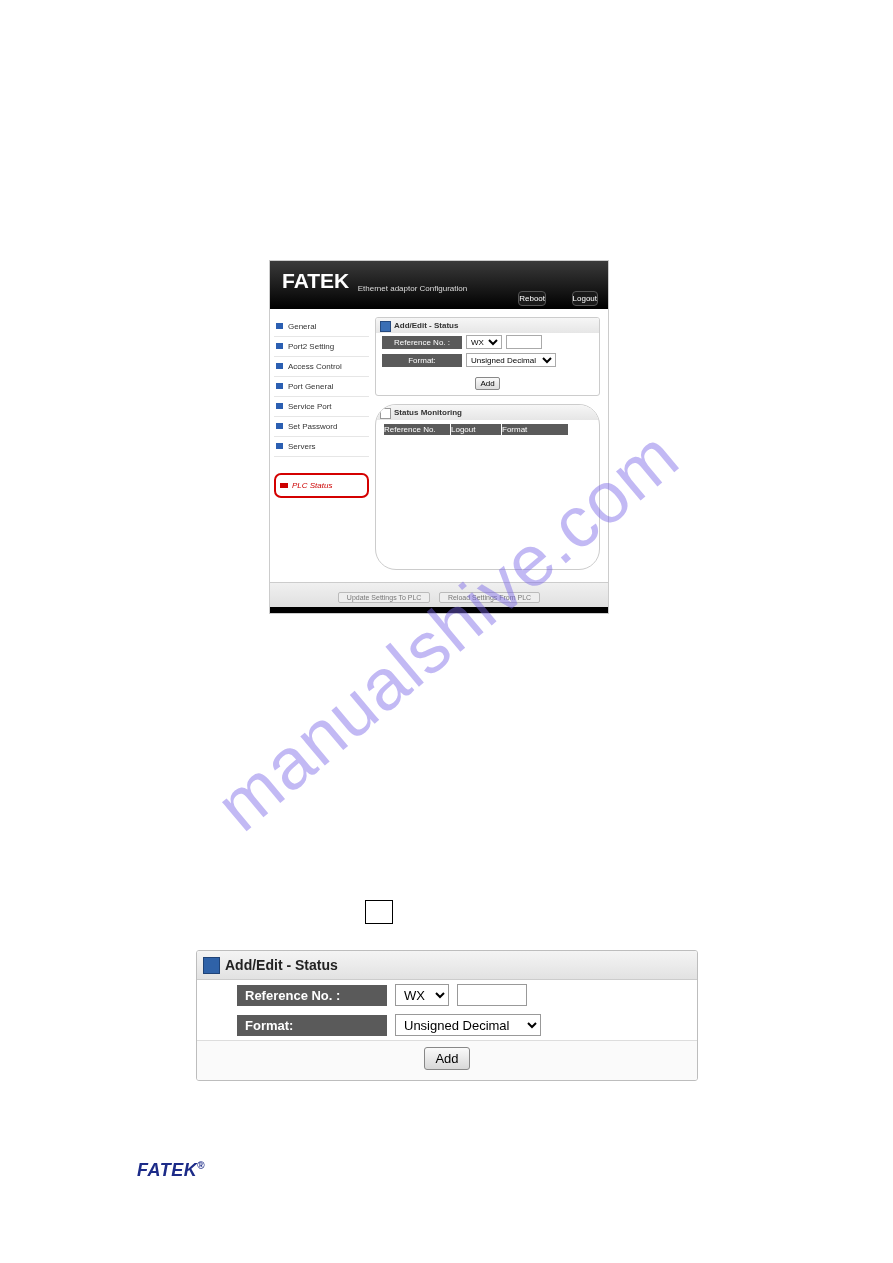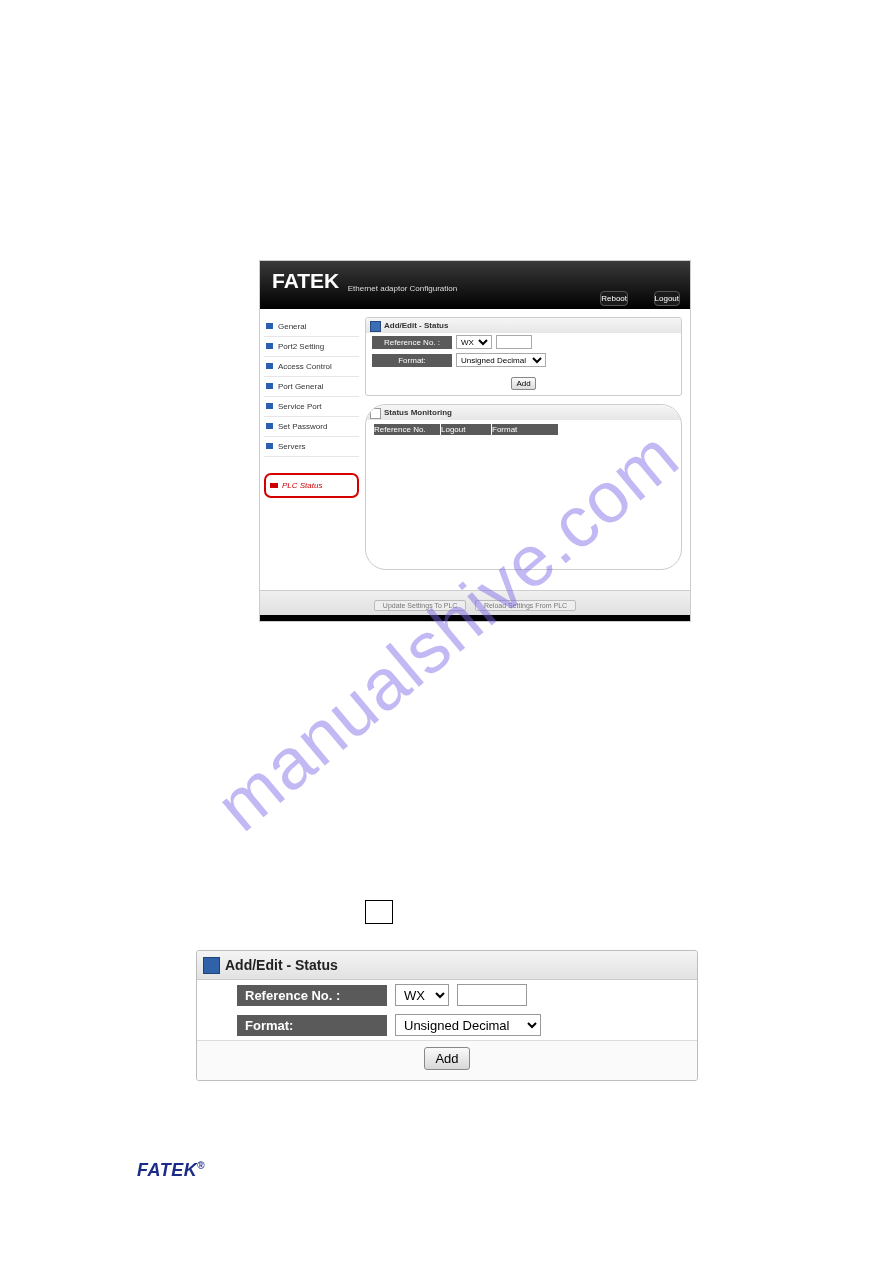--- a/index.html
+++ b/index.html
@@ -21,23 +21,23 @@
     font-weight: 400;
     letter-spacing: 1px;
     white-space: nowrap;
     pointer-events: none;
     z-index: 5;
   }
 
   
   .panel {
     position: absolute;
-    left: 259px;
+    left: 269px;
     top: 260px;
-    width: 432px;
+    width: 340px;
     background: #ffffff;
     border: 1px solid #cccccc;
   }
   .panel-header {
     height: 48px;
     background: linear-gradient(#3a3a3a, #000000);
     color: #ffffff;
     position: relative;
     padding: 8px 12px 0 12px;
   }
@@ -62,21 +62,21 @@
     border: 1px solid #555;
     border-radius: 4px;
     padding: 2px 0;
     cursor: pointer;
   }
   .btn-reboot { right: 62px; }
   .btn-logout { right: 10px; }
 
   .panel-body {
     display: flex;
-    padding: 8px 8px 20px 4px;
+    padding: 8px 8px 12px 4px;
     gap: 6px;
     min-height: 250px;
   }
   .sidebar {
     width: 95px;
   }
   .sidebar .nav-item {
     font-size: 8px;
     color: #333;
     padding: 5px 4px 5px 14px;

